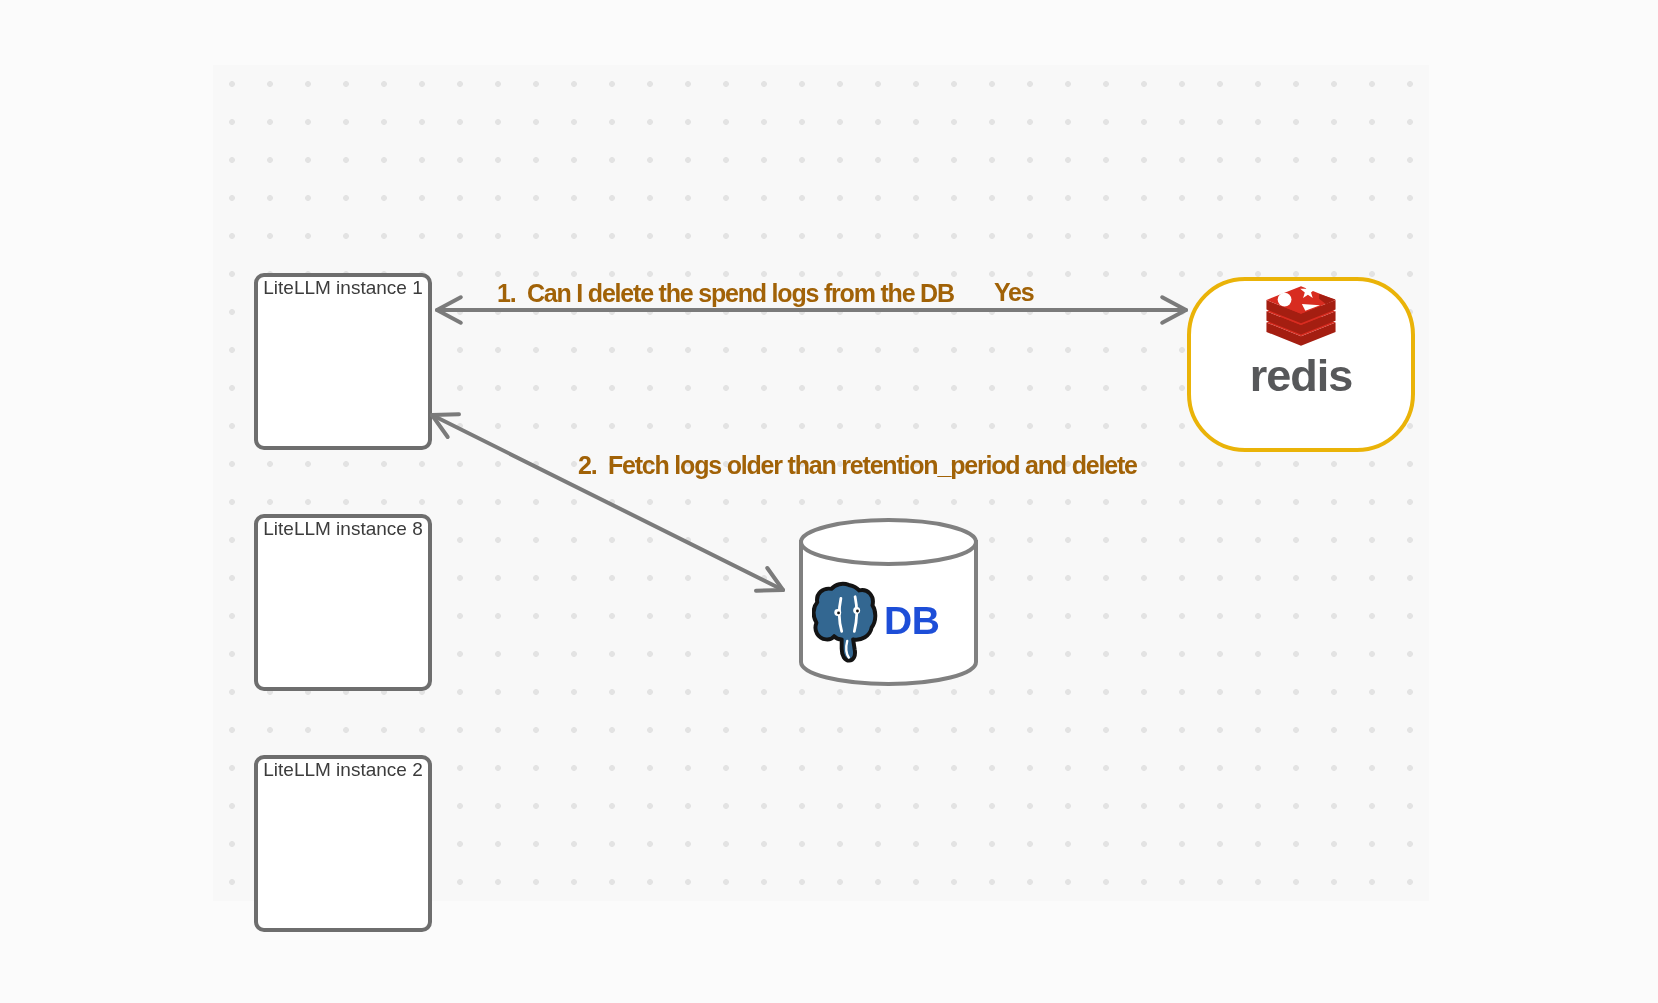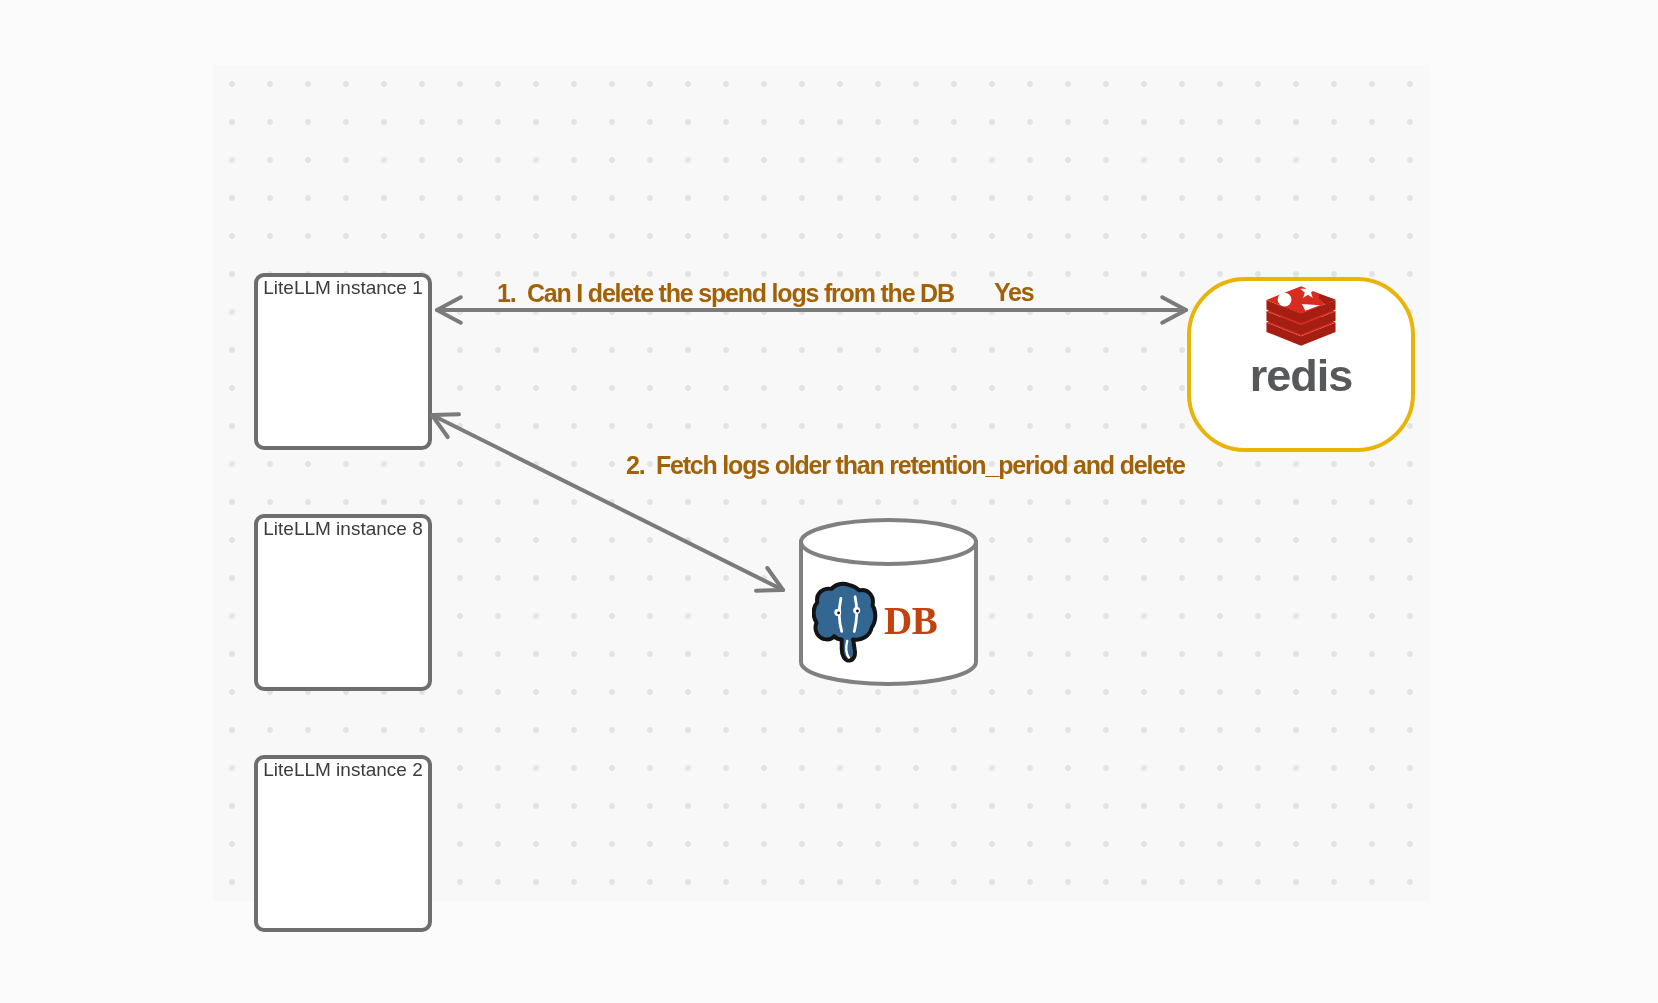--- a/index.html
+++ b/index.html
@@ -38,35 +38,35 @@
   .redis-word{
     font-size:45px;font-weight:bold;letter-spacing:-1px;
     color:#57585a;margin-top:-4px;line-height:1;
   }
 
   
   .cylinder-svg{position:absolute;left:799px;top:516px;}
   .elephant-svg{position:absolute;left:812px;top:581px;}
   .db-label{
     position:absolute;left:884px;top:601px;
-    font-size:39px;font-weight:600;letter-spacing:-0.5px;color:#c2410c;line-height:1;font-family:Liberation Serif, serif;
+    font-size:39px;font-weight:600;letter-spacing:-0.5px;color:#1d4ed8;line-height:1;
   }
 
   
   .arrows{position:absolute;left:0;top:0;}
   .arrow-stroke{stroke:#7b7b7b;stroke-width:4;fill:none;stroke-linecap:round;stroke-linejoin:round;}
 
   
   .edge-label{
     position:absolute;font-weight:bold;font-size:25px;letter-spacing:-1.2px;
     color:#a16207;white-space:pre;line-height:1;
   }
   .edge1-label{left:497px;top:281px;}
   .edge1-yes{left:994px;top:280px;}
-  .edge2-label{left:578px;top:453px;margin-left:48px;}
+  .edge2-label{left:578px;top:453px;}
 </style>
 </head>
 <body>
 
 <div class="page">
 
   <div class="canvas"></div>
 
   <div class="node-box box1">
     <span class="box-label">LiteLLM instance 1</span>

